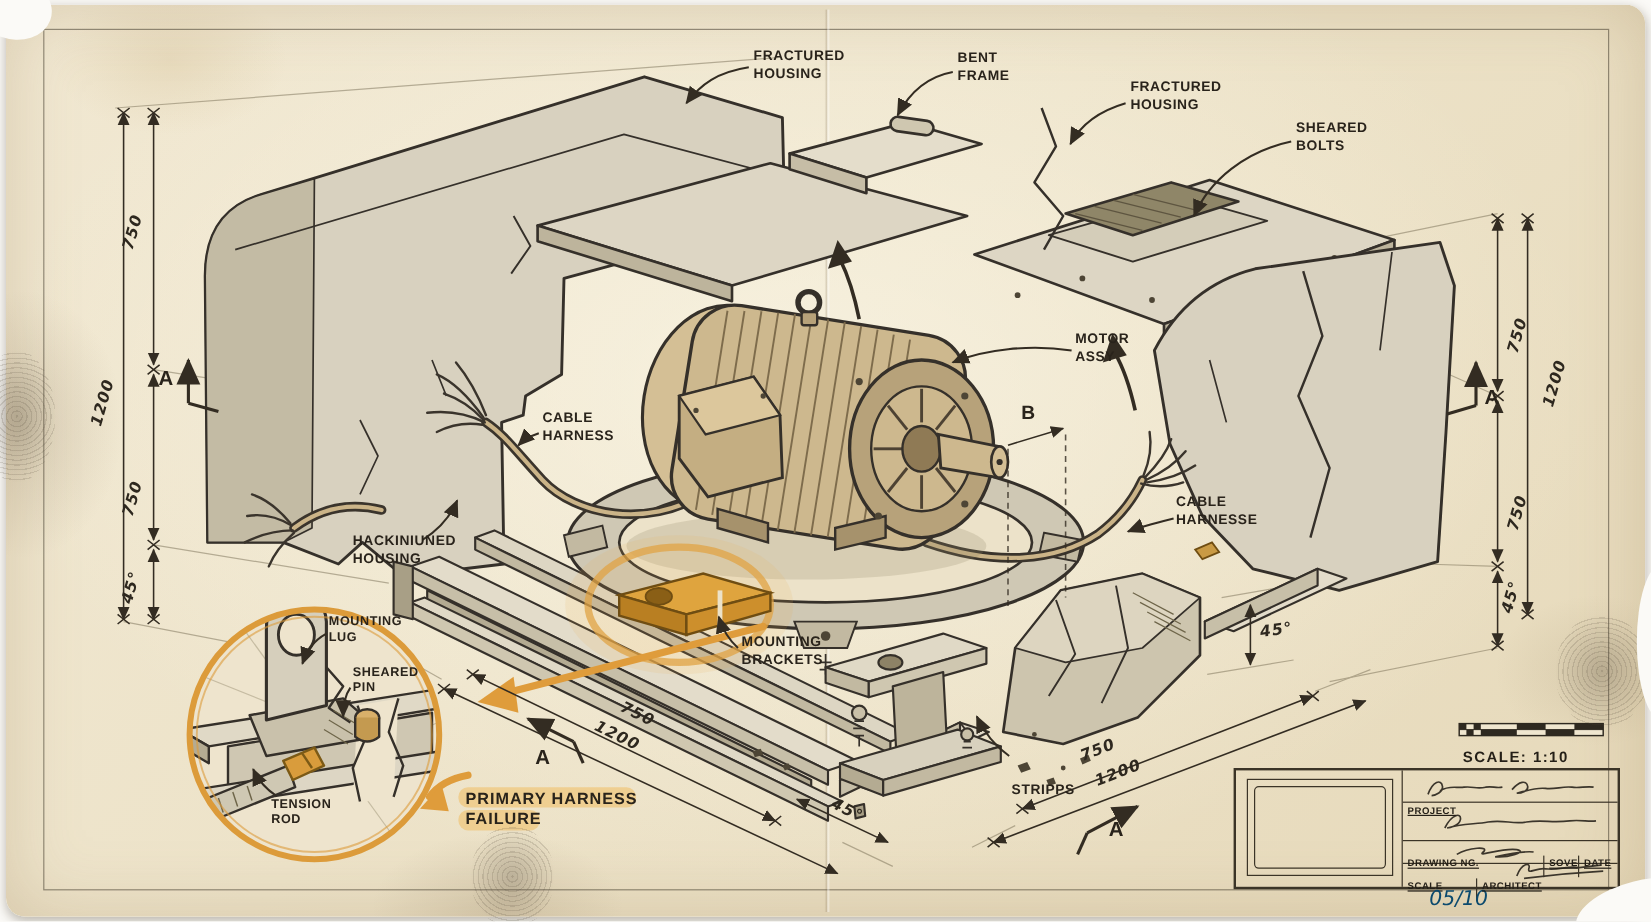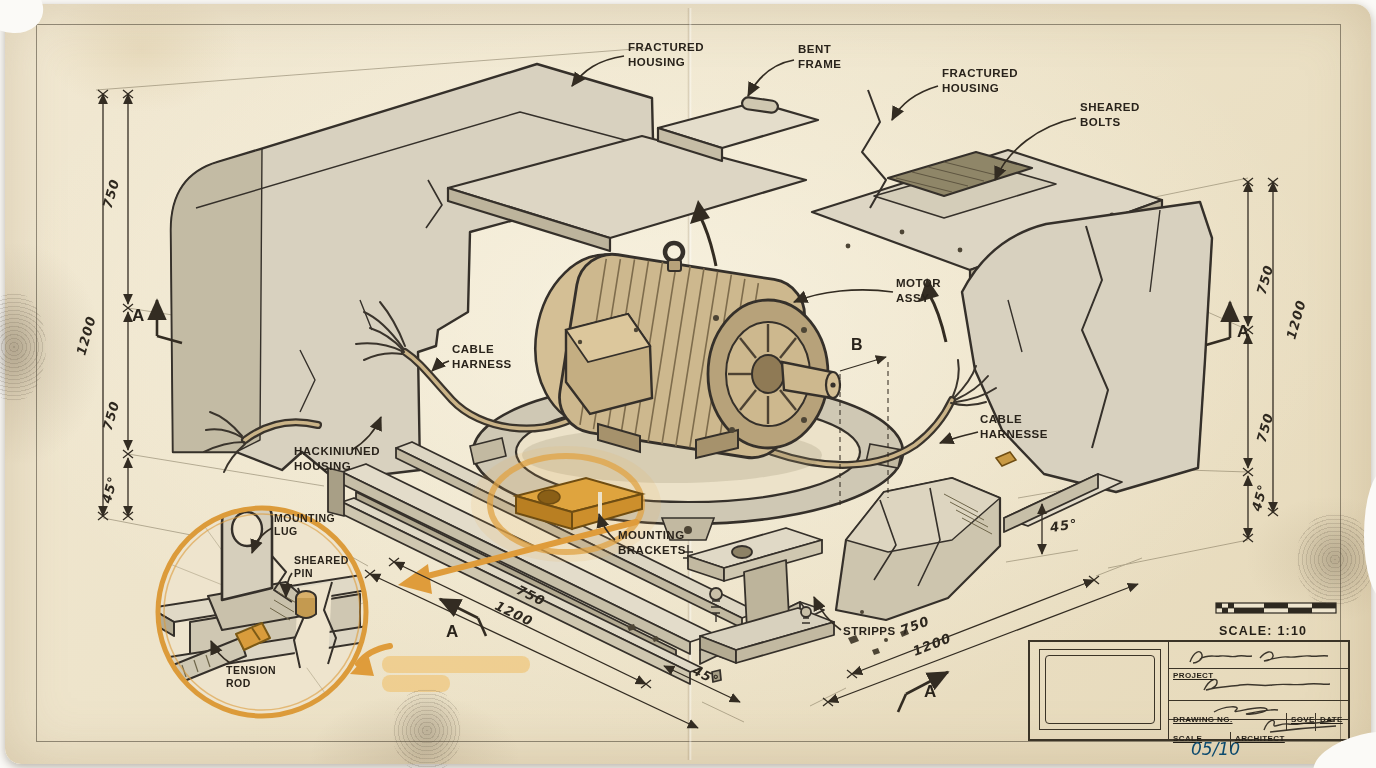--- a/index.html
+++ b/index.html
@@ -443,27 +443,29 @@
   <div class="lbl" style="left:896px;top:276px;">MOTOR
 ASSY</div>
   <div class="lbl" style="left:452px;top:342px;">CABLE
 HARNESS</div>
   <div class="lbl" style="left:294px;top:444px;">HACKINIUNED
 HOUSING</div>
   <div class="lbl" style="left:980px;top:412px;">CABLE
 HARNESSE</div>
   <div class="lbl" style="left:618px;top:528px;">MOUNTING
 BRACKETS</div>
-  <div class="lbl" style="left:843px;top:624px;">STRIPPS</div>
+  <div class="lbl" style="left:843px;top:652px;">STRIPPS</div>
   <div class="lbl" style="left:274px;top:512px;font-size:10.5px;">MOUNTING
 LUG</div>
   <div class="lbl" style="left:294px;top:554px;font-size:10.5px;">SHEARED
 PIN</div>
   <div class="lbl" style="left:226px;top:664px;font-size:10.5px;">TENSION
 ROD</div>
+  <div class="lbl lbl-big" style="left:388px;top:657px;">PRIMARY HARNESS
+FAILURE</div>
 
   <div class="dim" style="left:96px;top:186px;transform:rotate(-74deg);">750</div>
   <div class="dim" style="left:66px;top:328px;transform:rotate(-74deg);">1200</div>
   <div class="dim" style="left:96px;top:408px;transform:rotate(-74deg);">750</div>
   <div class="dim" style="left:96px;top:482px;transform:rotate(-74deg);">45°</div>
   <div class="dim" style="left:1250px;top:272px;transform:rotate(-74deg);">750</div>
   <div class="dim" style="left:1276px;top:312px;transform:rotate(-74deg);">1200</div>
   <div class="dim" style="left:1250px;top:420px;transform:rotate(-74deg);">750</div>
   <div class="dim" style="left:1246px;top:490px;transform:rotate(-74deg);">45°</div>
   <div class="dim" style="left:516px;top:588px;transform:rotate(26deg);">750</div>

